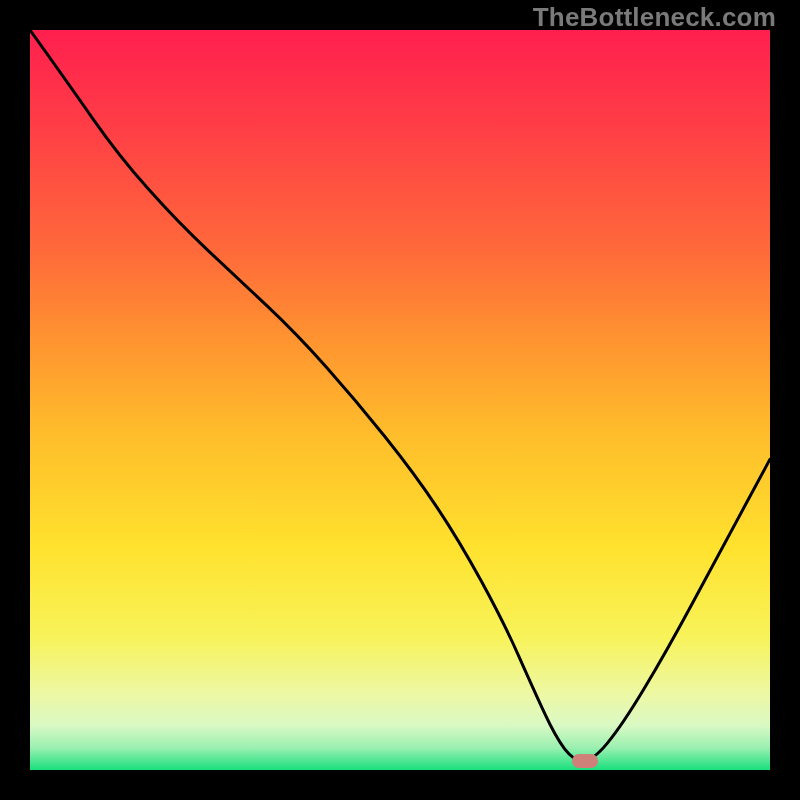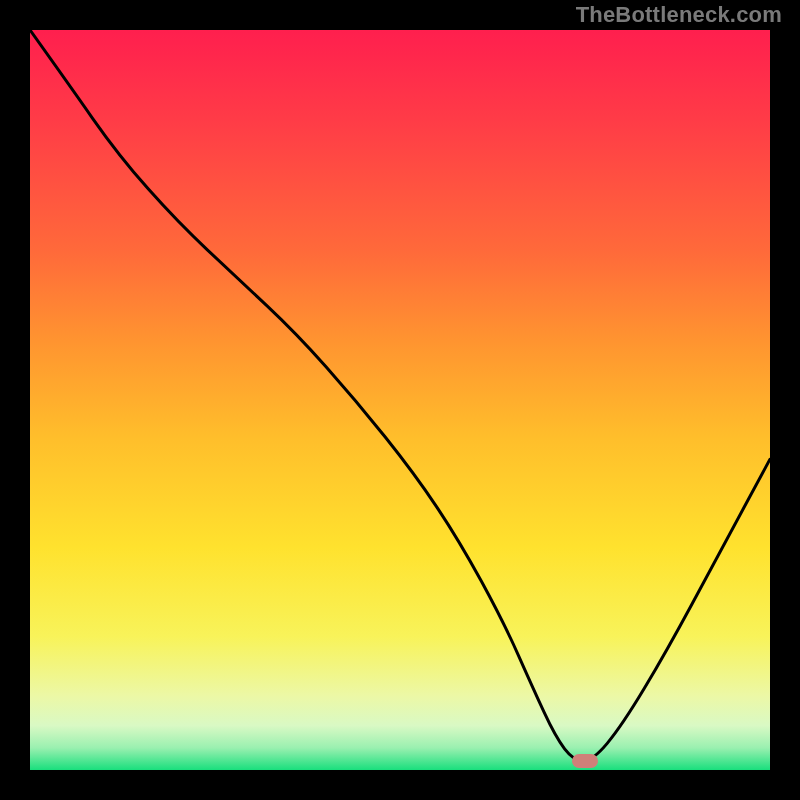--- a/index.html
+++ b/index.html
@@ -13,23 +13,23 @@
   }
   .frame {
     position: relative;
     width: 800px;
     height: 800px;
     background: #000;
   }
   .watermark {
     position: absolute;
     top: 2px;
-    right: 18px;
+    right: 24px;
     color: #7a7a7a;
-    font-size: 22px;
+    font-size: 26px;
     font-weight: 600;
     letter-spacing: 0.2px;
     z-index: 20;
   }
   .plot-area {
     position: absolute;
     left: 30px;
     top: 30px;
     width: 740px;
     height: 740px;

